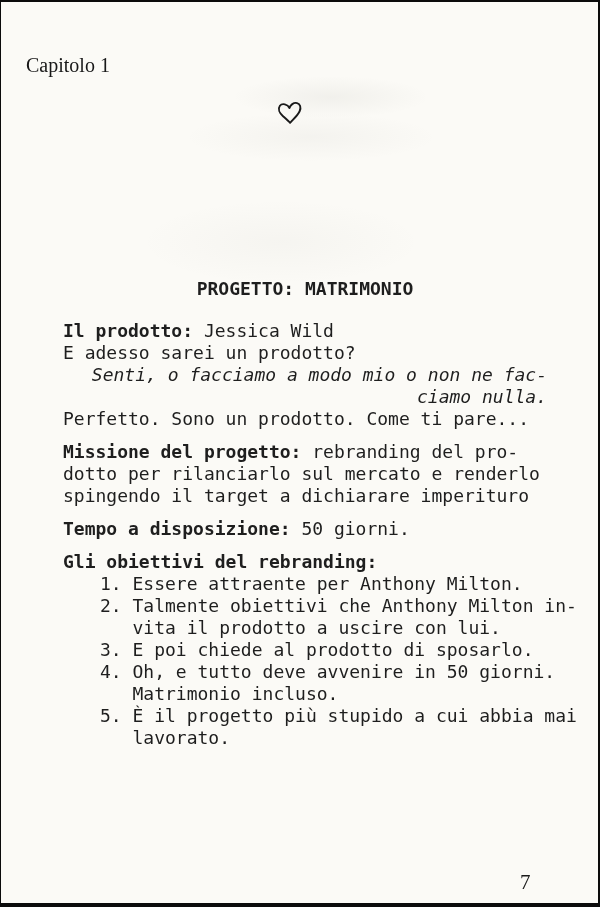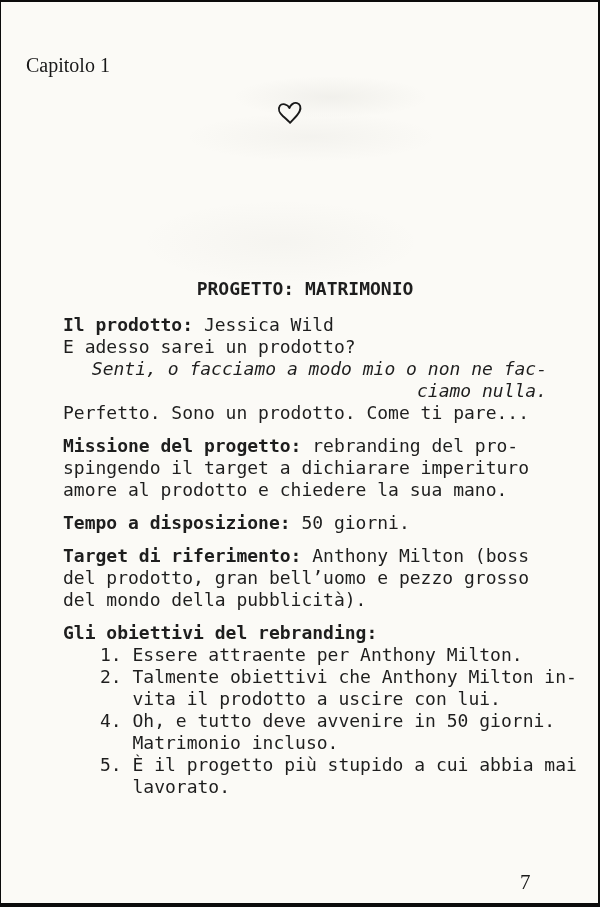--- a/index.html
+++ b/index.html
@@ -42,21 +42,21 @@
     font-size: 18px;
     line-height: 22px;
   }
   .ln { white-space: pre; }
   .b  { font-weight: bold; }
   .it { font-style: italic; text-align: right; }
   .section-heading {
     font-weight: bold;
     text-align: center;
     white-space: pre;
-    margin-bottom: 14px;
+    margin-bottom: 20px;
   }
   .para { margin-top: 11px; }
   .para.first { margin-top: 0; }
   .obj-list { }
   .li { white-space: pre; margin-left: 37px; }
   .li .num { display: inline-block; width: 3ch; }
   .li.cont { padding-left: 3ch; }
   .page-number {
     position: absolute;
     left: 519px; top: 868px;
@@ -85,40 +85,36 @@
     <div class="para first">
       <div class="ln"><span class="b">Il prodotto:</span><span> Jessica Wild</span></div>
       <div class="ln">E adesso sarei un prodotto?</div>
       <div class="ln it">Senti, o facciamo a modo mio o non ne fac-</div>
       <div class="ln it">ciamo nulla.</div>
       <div class="ln">Perfetto. Sono un prodotto. Come ti pare...</div>
     </div>
 
     <div class="para">
       <div class="ln"><span class="b">Missione del progetto:</span><span> rebranding del pro-</span></div>
+      <div class="ln">dotto per rilanciarlo sul mercato e renderlo</div>
       <div class="ln">spingendo il target a dichiarare imperituro</div>
-      <div class="ln">amore al prodotto e chiedere la sua mano.</div>
     </div>
 
     <div class="para">
       <div class="ln"><span class="b">Tempo a disposizione:</span><span> 50 giorni.</span></div>
     </div>
 
-    <div class="para">
-      <div class="ln"><span class="b">Target di riferimento:</span><span> Anthony Milton (boss</span></div>
-      <div class="ln">del prodotto, gran bell’uomo e pezzo grosso</div>
-      <div class="ln">del mondo della pubblicità).</div>
-    </div>
 
     <div class="para">
       <div class="ln b">Gli obiettivi del rebranding:</div>
       <div class="obj-list">
         <div class="li"><span class="num">1.</span><span>Essere attraente per Anthony Milton.</span></div>
         <div class="li"><span class="num">2.</span><span>Talmente obiettivi che Anthony Milton in-</span></div>
         <div class="li cont"><span>vita il prodotto a uscire con lui.</span></div>
+        <div class="li"><span class="num">3.</span><span>E poi chiede al prodotto di sposarlo.</span></div>
         <div class="li"><span class="num">4.</span><span>Oh, e tutto deve avvenire in 50 giorni.</span></div>
         <div class="li cont"><span>Matrimonio incluso.</span></div>
         <div class="li"><span class="num">5.</span><span>È il progetto più stupido a cui abbia mai</span></div>
         <div class="li cont"><span>lavorato.</span></div>
       </div>
     </div>
 
   </div>
 
   <div class="page-number">7</div>

